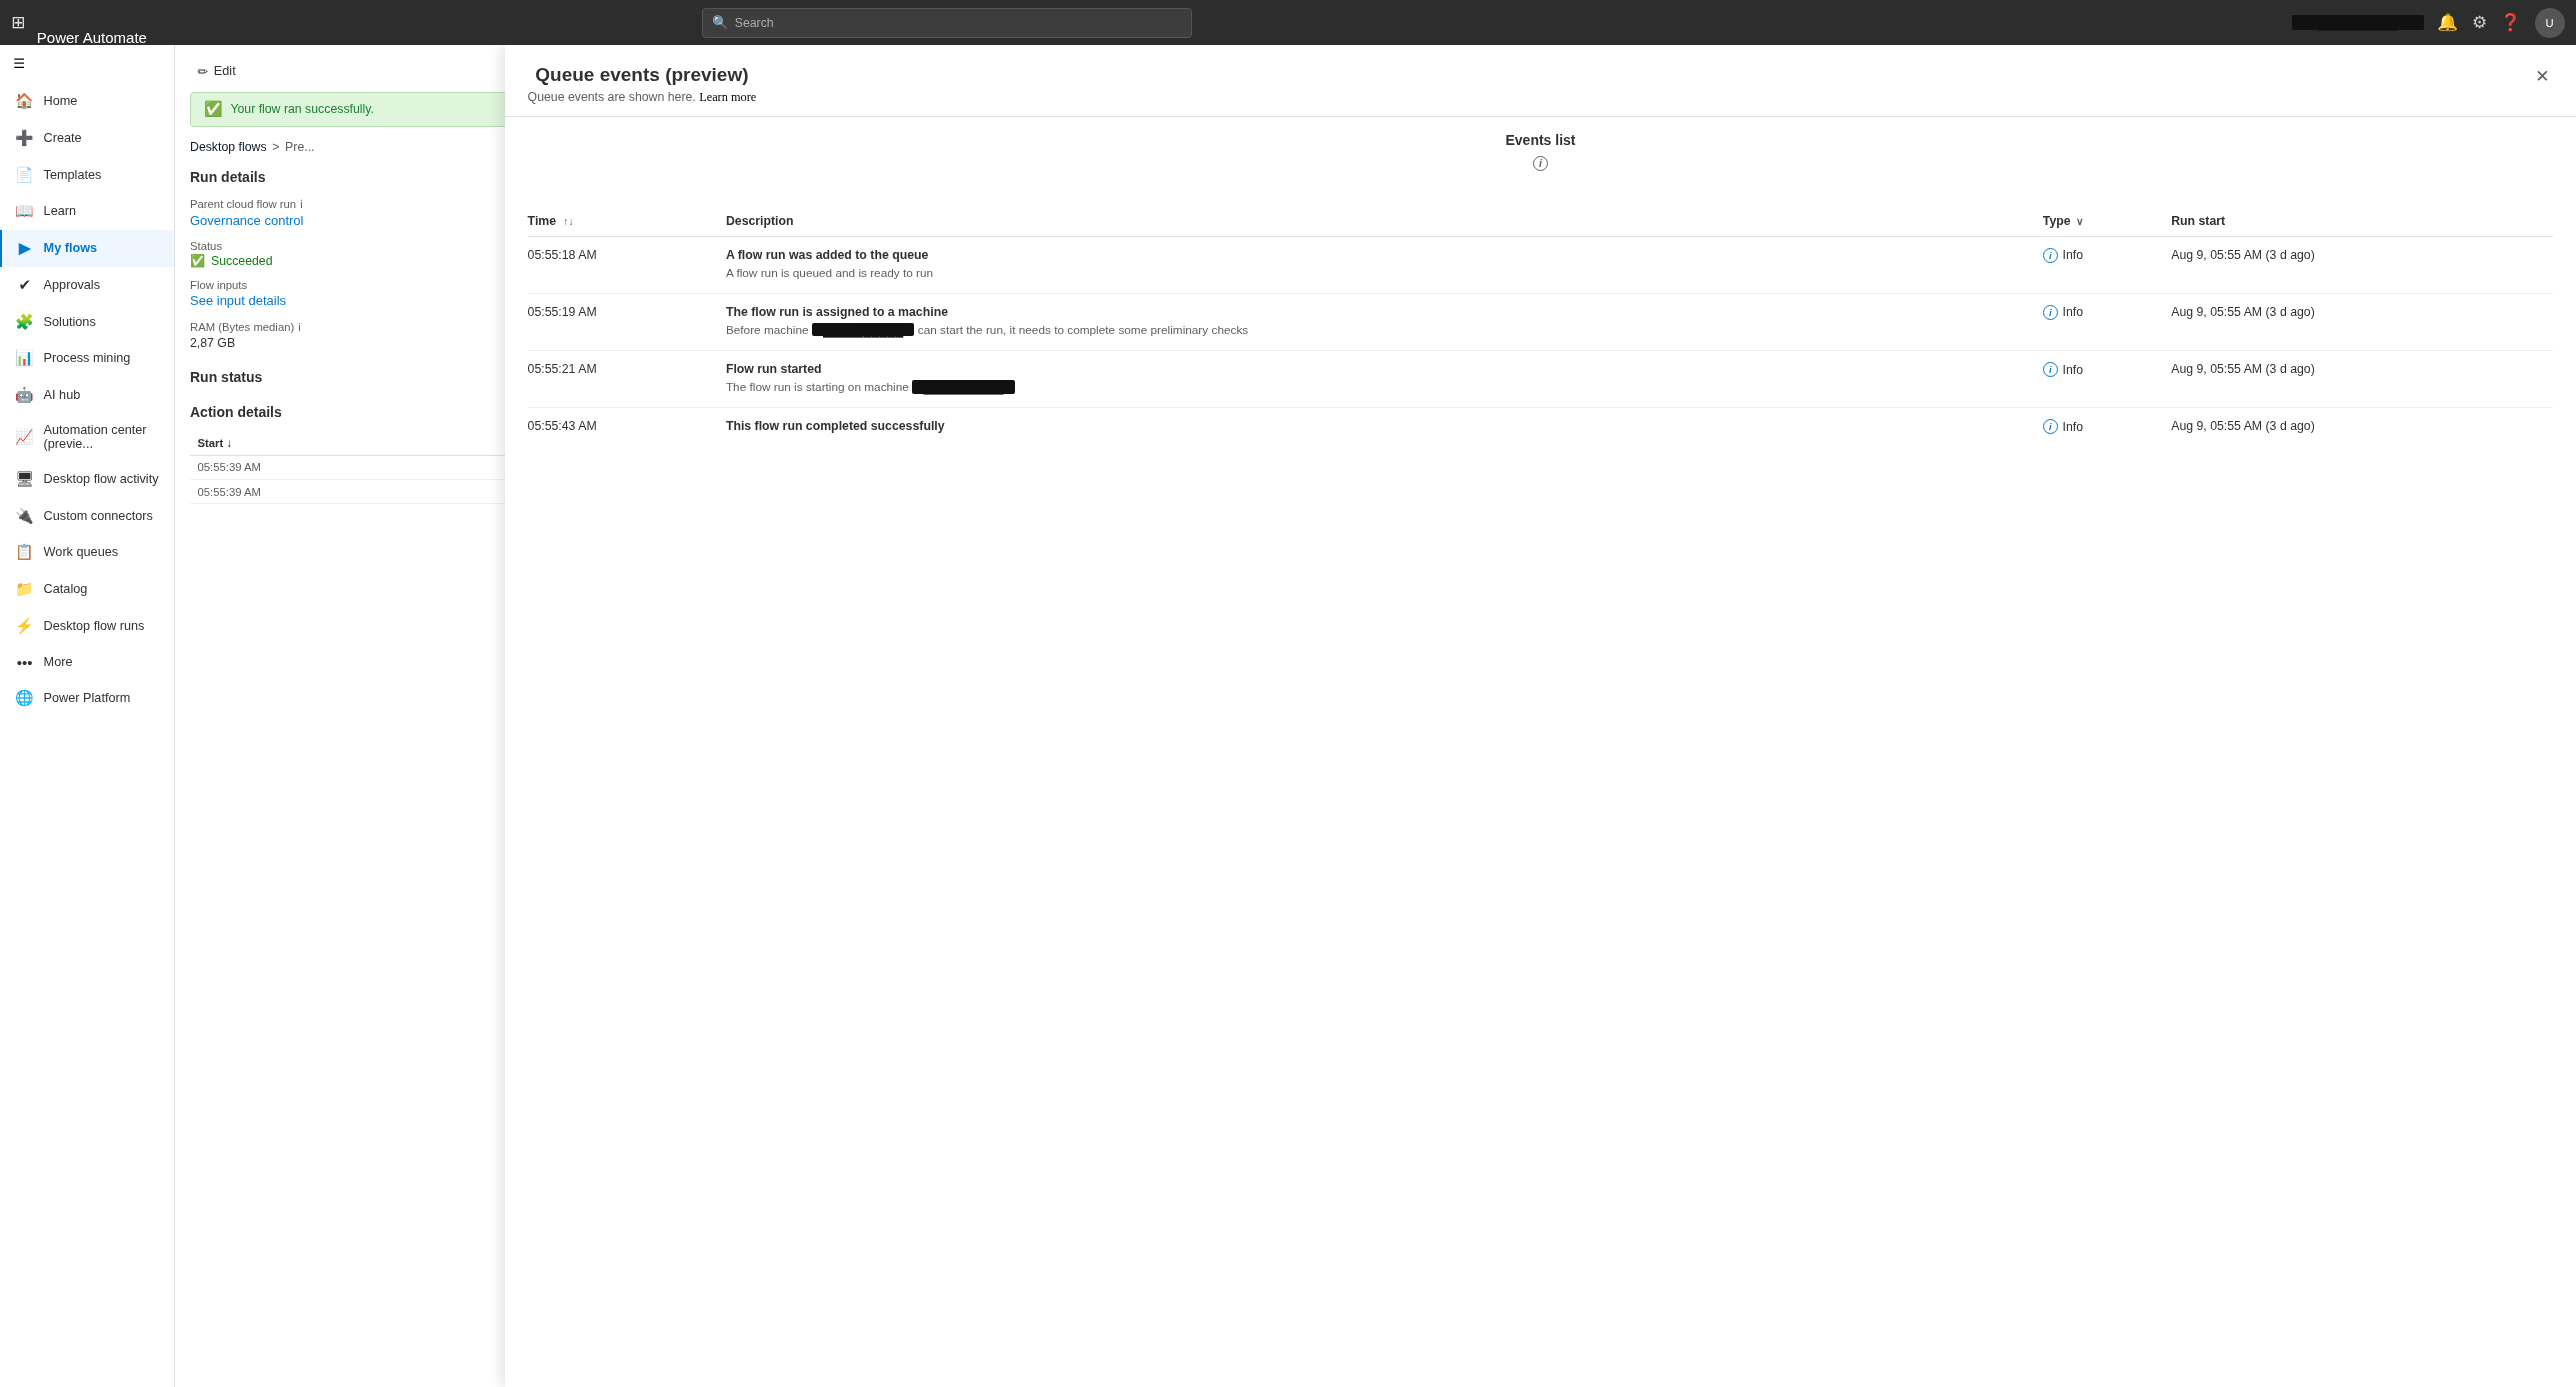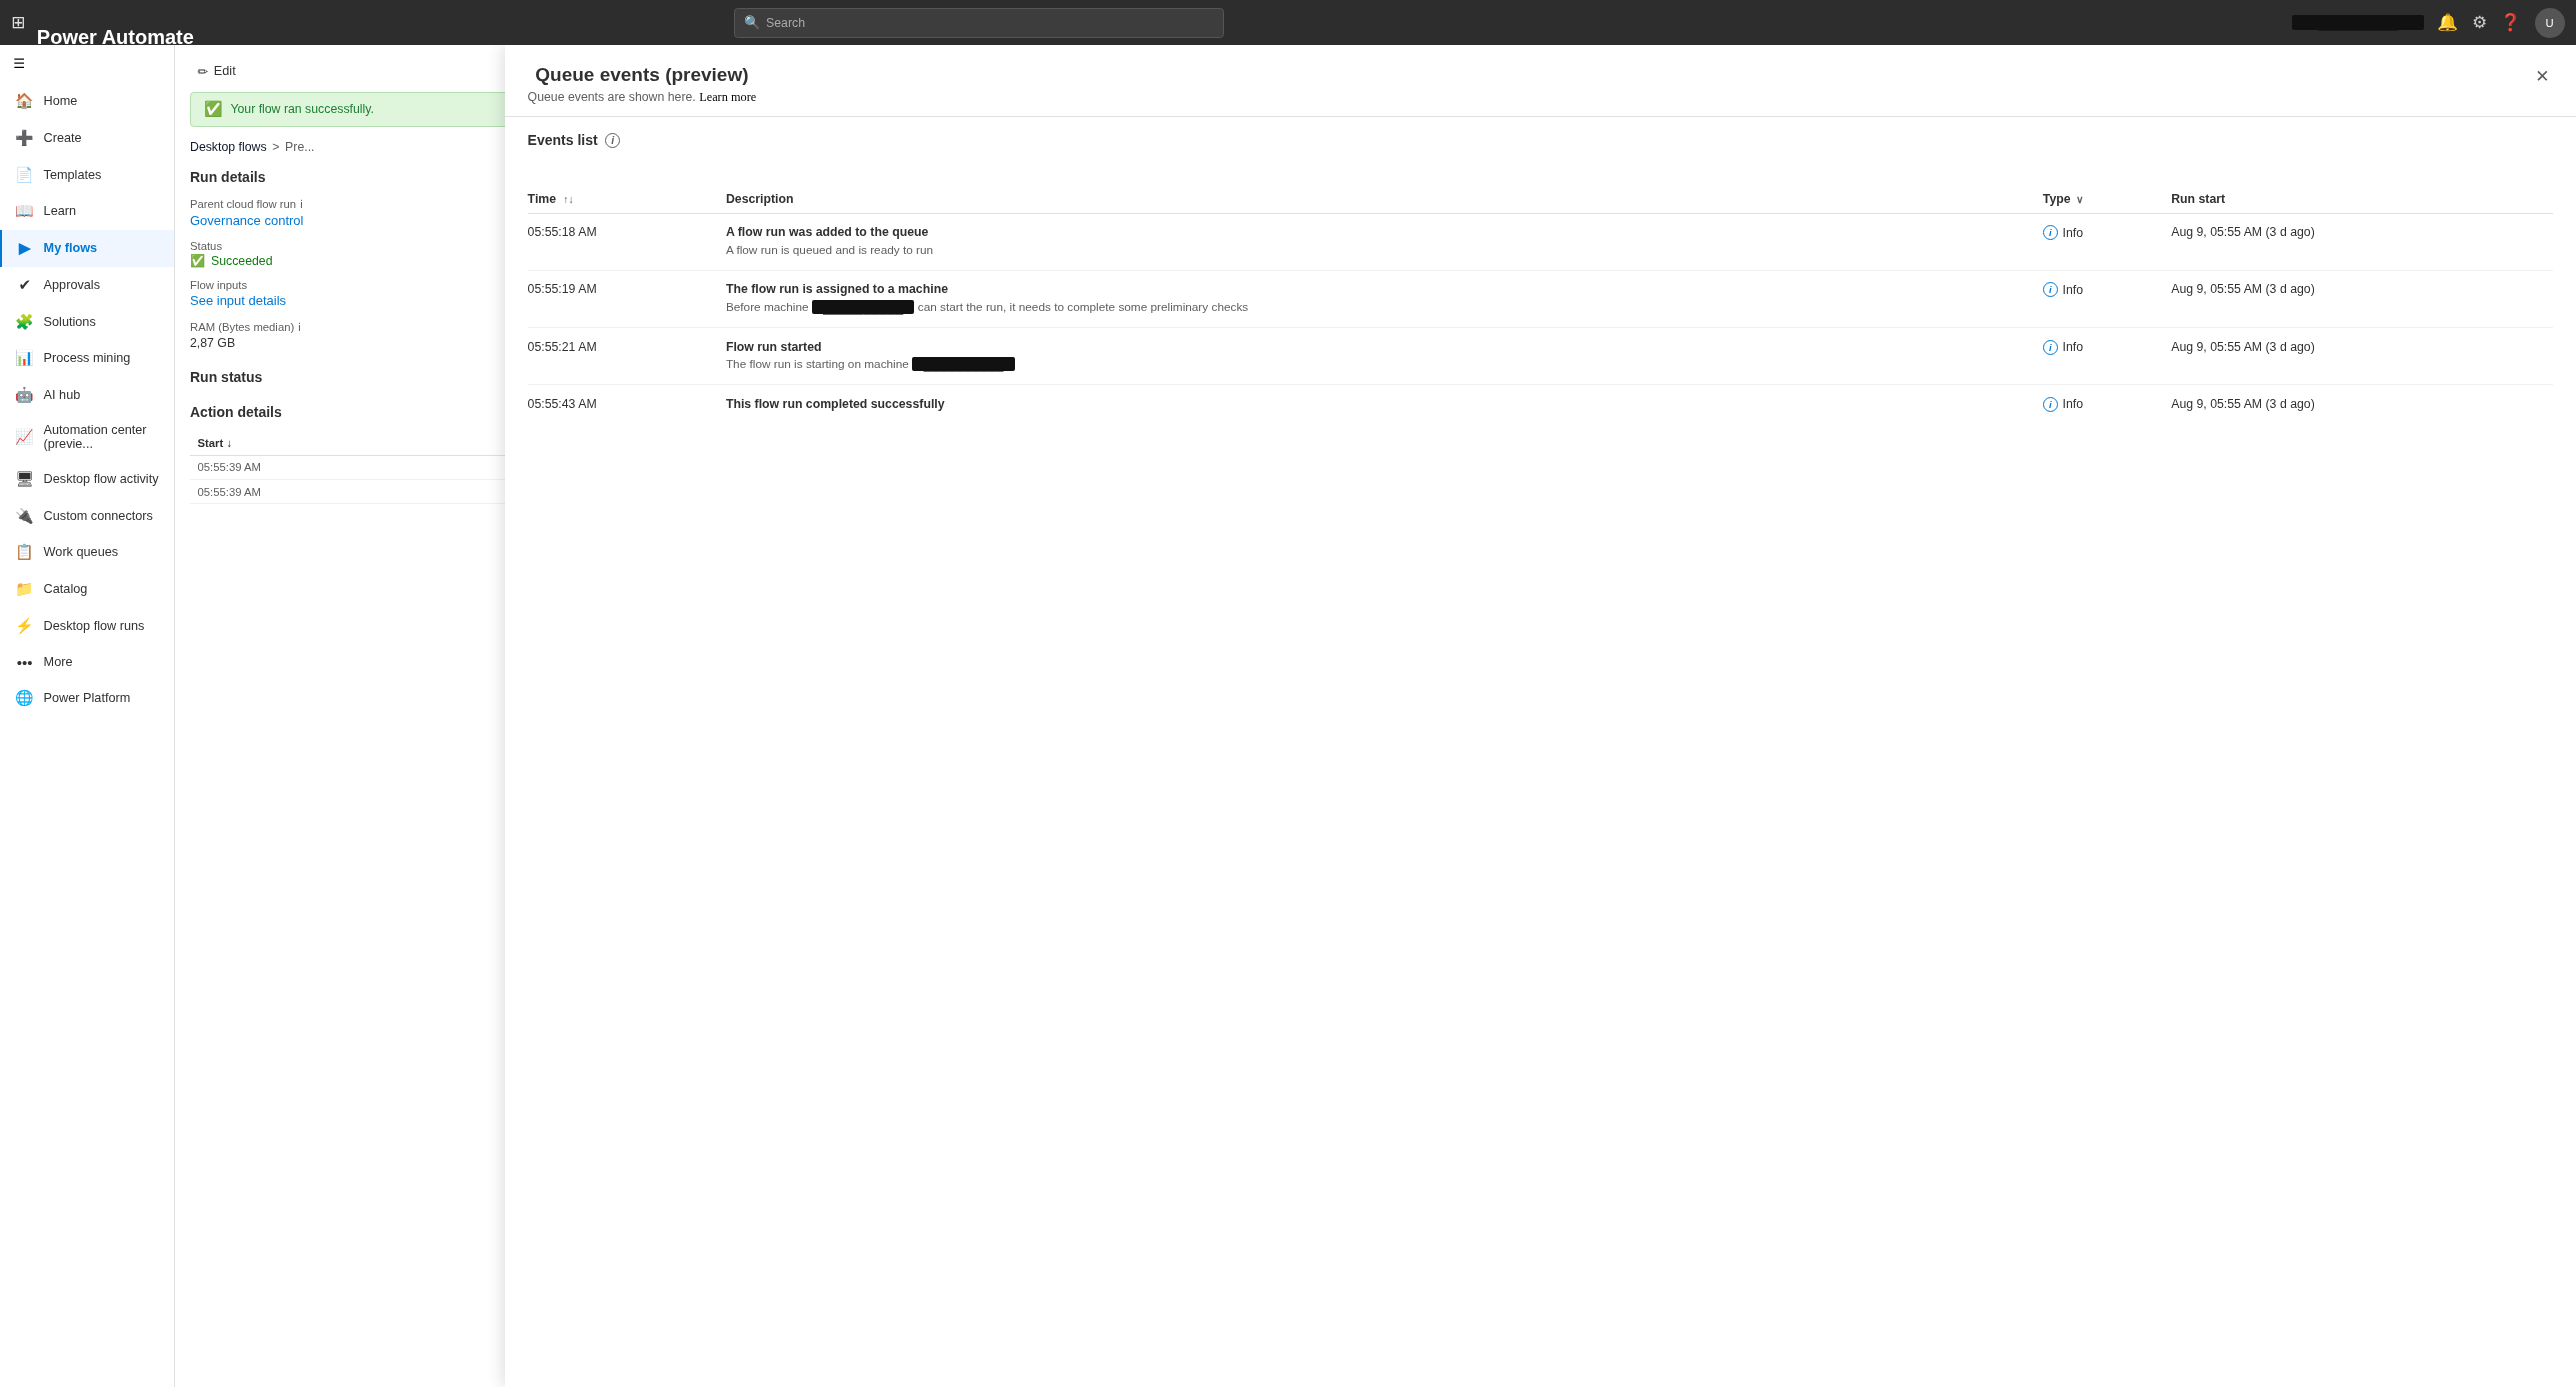--- a/index.html
+++ b/index.html
@@ -11,21 +11,21 @@
       color: #fff;
       display: flex;
       align-items: center;
       height: 45px;
       padding: 0 11.3px;
       gap: 11.3px;
       flex-shrink: 0;
       z-index: 100;
     }
     .topnav-grid-icon { font-size: 17px; cursor: pointer; opacity: 0.85; }
-    .topnav-brand { font-size: 20px; font-weight: 700; flex: 0 0 auto; margin-top: 30px; }
+    .topnav-brand { font-size: 15px; font-weight: 400; flex: 0 0 auto; margin-top: 30px; }
     .topnav-search {
       flex: 1;
       max-width: 490px;
       margin: 0 auto;
       background: #3d3d3d;
       border: 0.9px solid #555;
       border-radius: 3.8px;
       display: flex;
       align-items: center;
       padding: 0 9.4px;
@@ -179,20 +179,21 @@
 
     
     .events-list-title {
       display: flex;
       align-items: center;
       gap: 7.5px;
       font-size: 14px;
       font-weight: 600;
       color: #323130;
       margin-bottom: 13.2px;
+      flex-direction: column;
     }
     .info-circle {
       width: 15px; height: 15px;
       border-radius: 50%;
       border: 1.4px solid #605e5c;
       display: inline-flex;
       align-items: center;
       justify-content: center;
       font-size: 10.4px;
       color: #605e5c;

